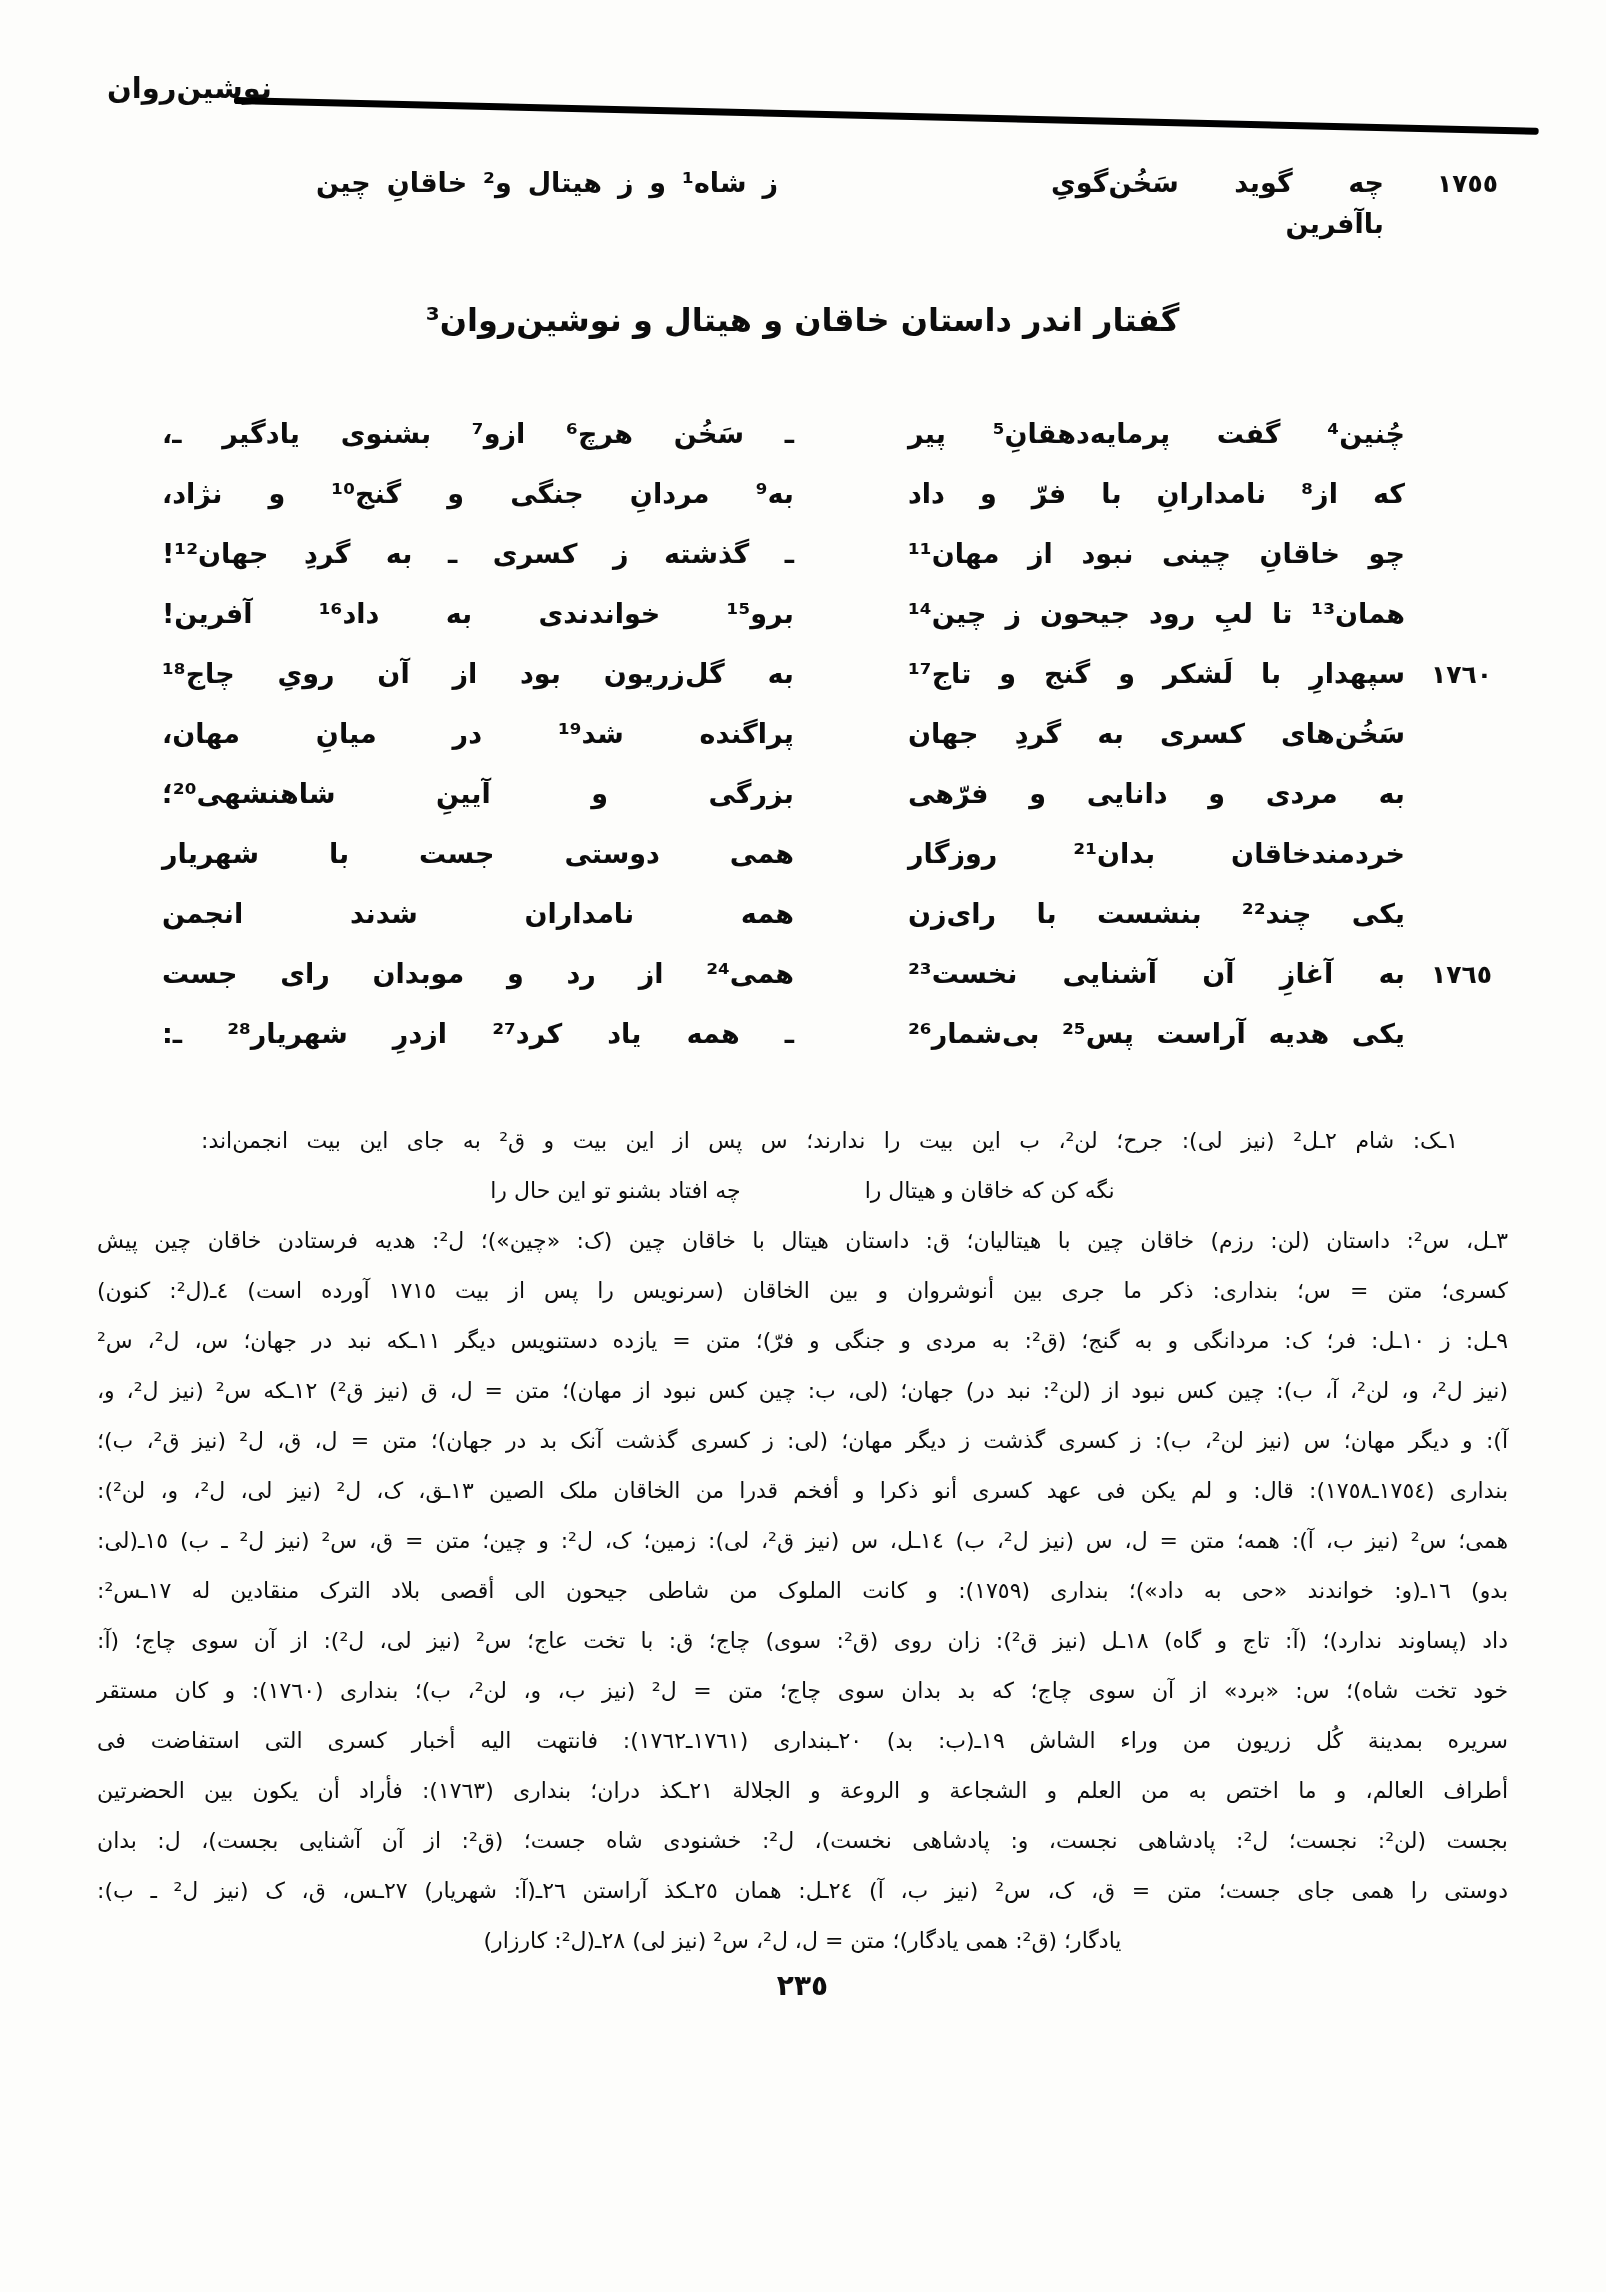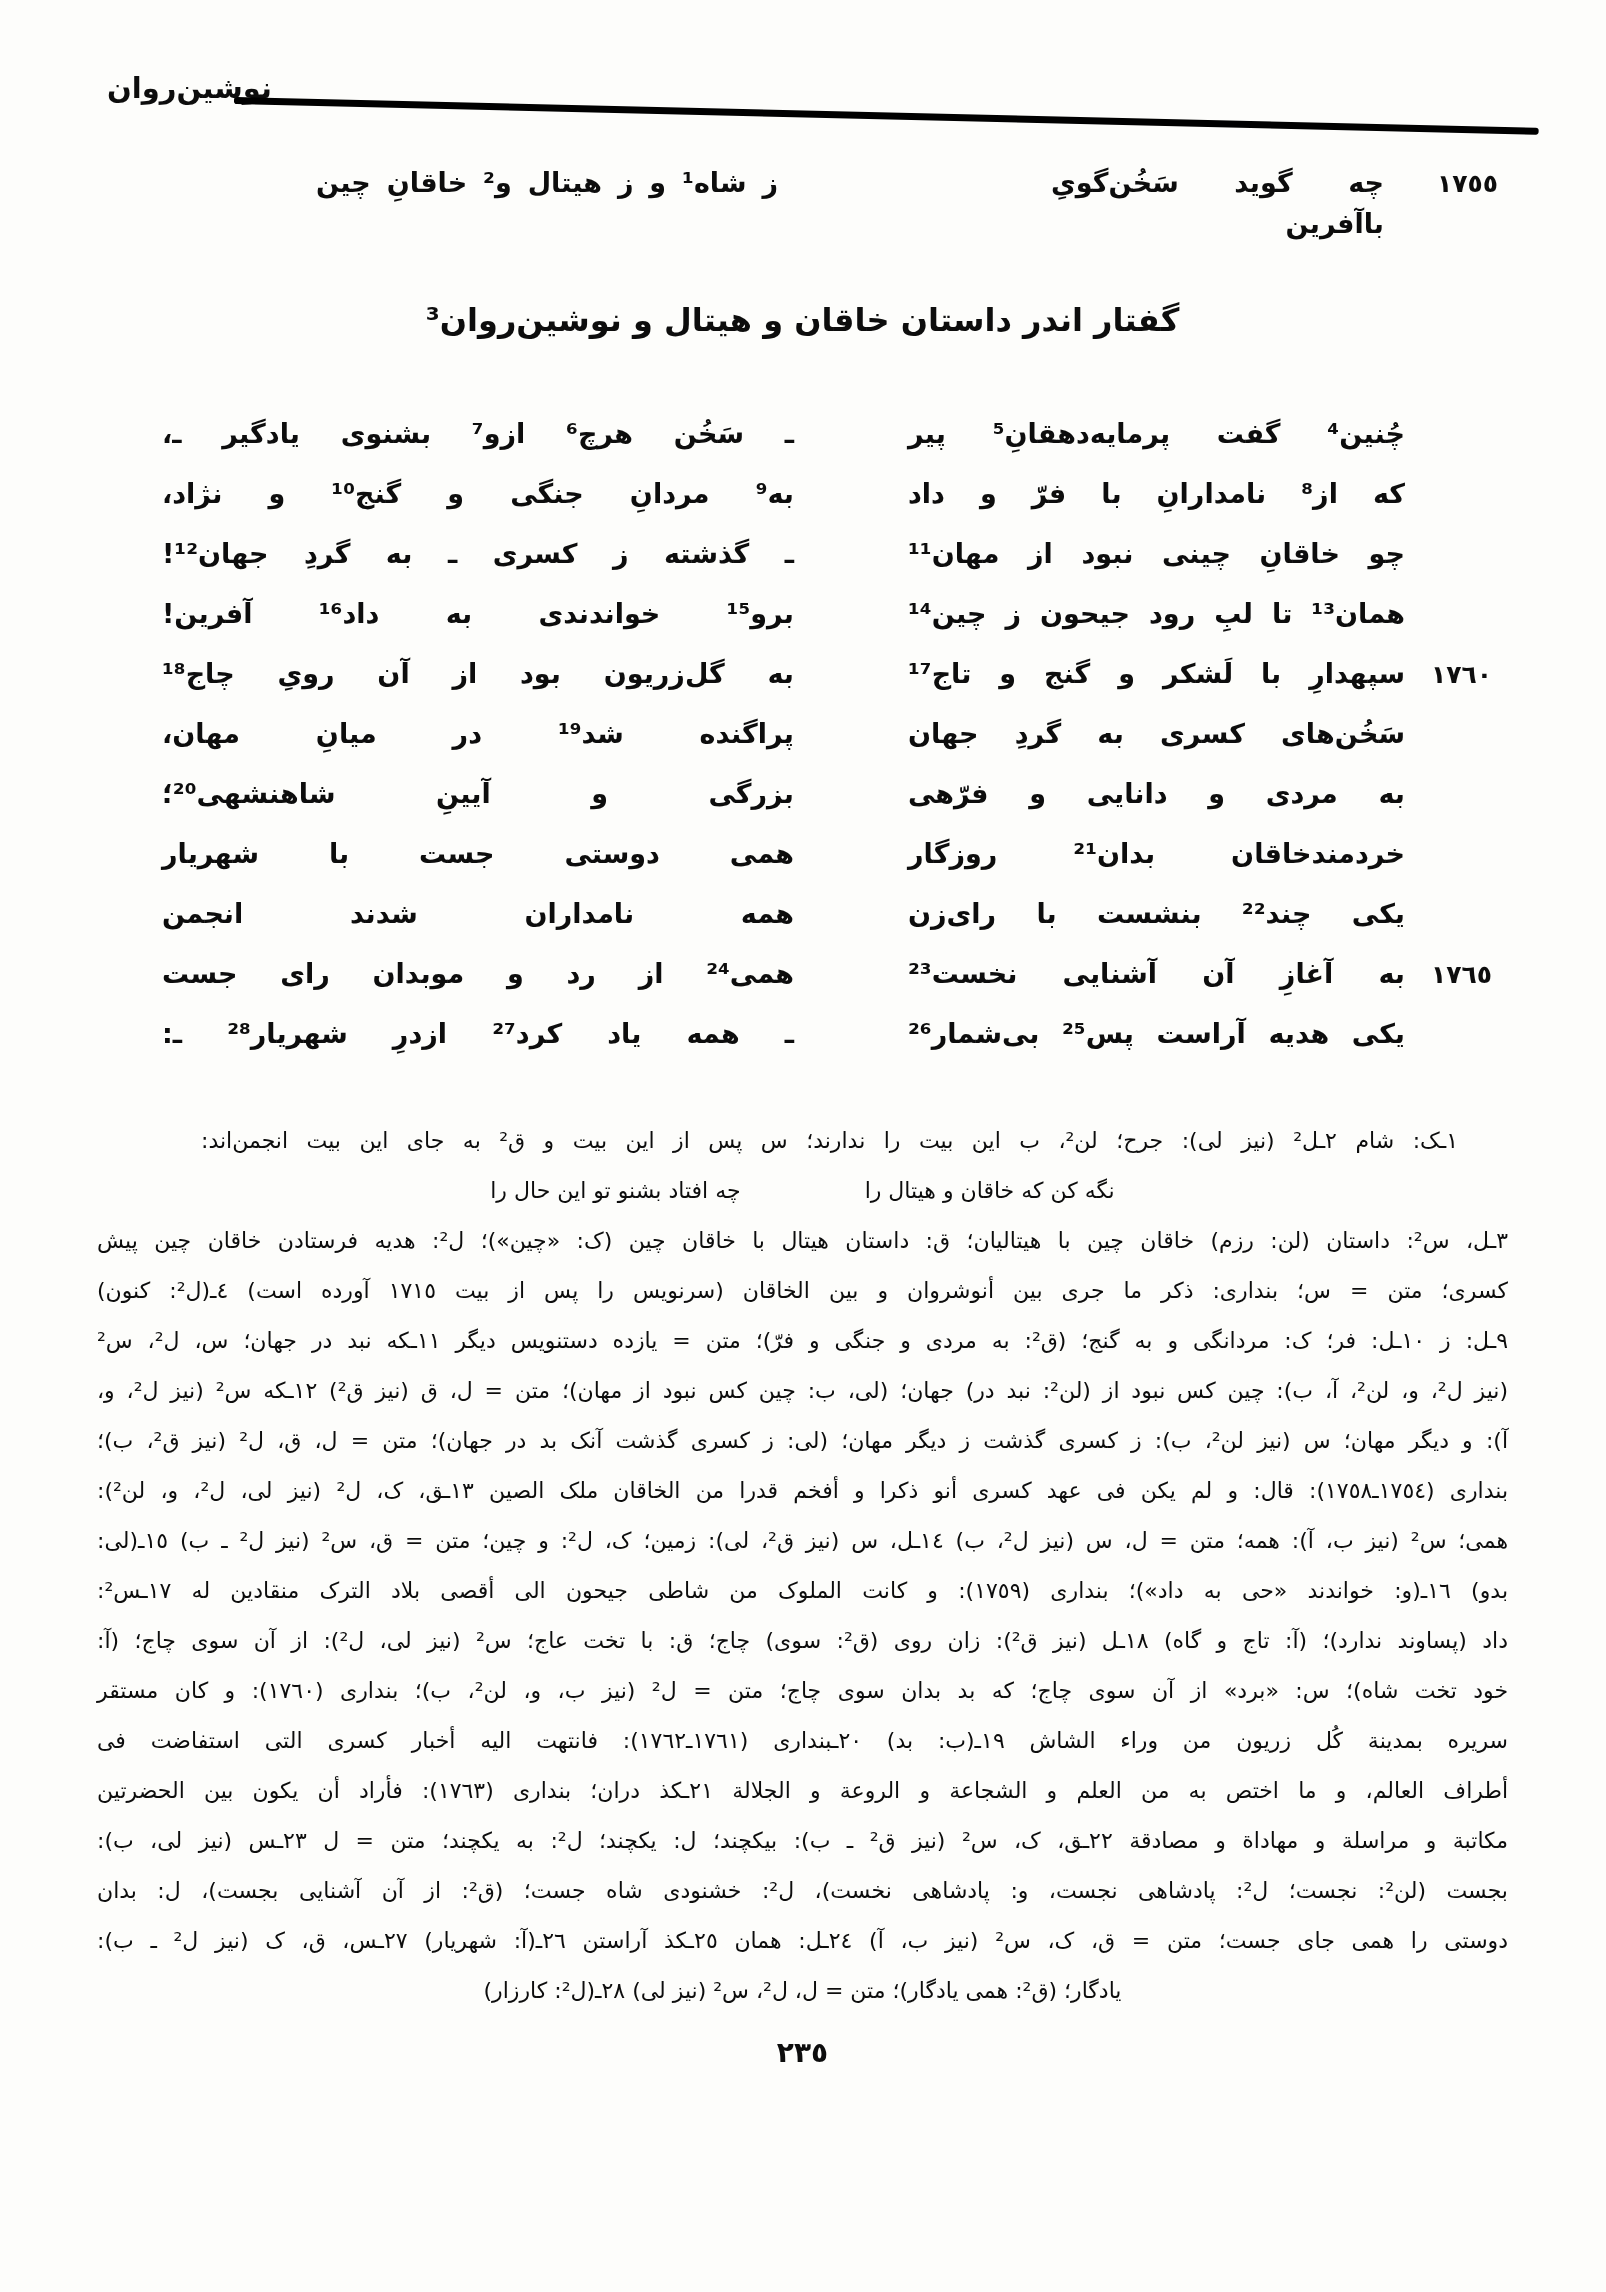--- a/index.html
+++ b/index.html
@@ -46,21 +46,21 @@
   .v-b{width:632px;margin-right:114px;text-align:justify;text-align-last:justify;margin-top:26px;}
   
   .footnotes{margin-top:64px;padding:0 98px;font-size:22px;line-height:50px;}
   .fn-line{text-align:justify;text-align-last:justify;}
   .fn-first{padding-left:104px;padding-right:50px;}
   .fn-verse{display:flex;justify-content:center;gap:124px;}
   .fn-verse span{white-space:nowrap;}
   .fn-center{text-align:center;text-align-last:center;}
   
   .page-number{
-    margin-top:20px;text-align:center;
+    margin-top:3px;text-align:center;
     font-size:28px;font-weight:bold;letter-spacing:1.9px;
   }
 </style>
 </head>
 <body>
 
 <div class="page">
 
   <div class="running-header">نوشین‌روان</div>
   <div class="header-rule"></div>
@@ -142,21 +142,20 @@
     <div class="fn-line">٩ـل: ز   ١٠ـل: فر؛ ک: مردانگی و به گنج؛ (ق²: به مردی و جنگی و فرّ)؛ متن = یازده دستنویس دیگر   ١١ـکه نبد در جهان؛ س، ل²، س²</div>
     <div class="fn-line">(نیز ل²، و، لن²، آ، ب): چین کس نبود از (لن²: نبد در) جهان؛ (لی، ب: چین کس نبود از مهان)؛ متن = ل، ق (نیز ق²)   ١٢ـکه س² (نیز ل²، و،</div>
     <div class="fn-line">آ): و دیگر مهان؛ س (نیز لن²، ب): ز کسری گذشت ز دیگر مهان؛ (لی: ز کسری گذشت آنک بد در جهان)؛ متن = ل، ق، ل² (نیز ق²، ب)؛</div>
     <div class="fn-line">بنداری (١٧٥٤ـ١٧٥٨): قال: و لم یکن فی عهد کسری أنو ذکرا و أفخم قدرا من الخاقان ملک الصین   ١٣ـق، ک، ل² (نیز لی، ل²، و، لن²):</div>
     <div class="fn-line">همی؛ س² (نیز ب، آ): همه؛ متن = ل، س (نیز ل²، ب)   ١٤ـل، س (نیز ق²، لی): زمین؛ ک، ل²: و چین؛ متن = ق، س² (نیز ل² ـ ب)   ١٥ـ(لی:</div>
     <div class="fn-line">بدو)   ١٦ـ(و: خواندند «حی به داد»)؛ بنداری (١٧٥٩): و کانت الملوک من شاطی جیحون الی أقصی بلاد الترک منقادین له   ١٧ـس²:</div>
     <div class="fn-line">داد (پساوند ندارد)؛ (آ: تاج و گاه)   ١٨ـل (نیز ق²): زان روی (ق²: سوی) چاج؛ ق: با تخت عاج؛ س² (نیز لی، ل²): از آن سوی چاج؛ (آ:</div>
     <div class="fn-line">خود تخت شاه)؛ س: «برد» از آن سوی چاج؛ که بد بدان سوی چاج؛ متن = ل² (نیز ب، و، لن²، ب)؛ بنداری (١٧٦٠): و کان مستقر</div>
     <div class="fn-line">سریره بمدینة کُل زریون من وراء الشاش   ١٩ـ(ب: بد)   ٢٠ـبنداری (١٧٦١ـ١٧٦٢): فانتهت الیه أخبار کسری التی استفاضت فی</div>
     <div class="fn-line">أطراف العالم، و ما اختص به من العلم و الشجاعة و الروعة و الجلالة   ٢١ـکذ دران؛ بنداری (١٧٦٣): فأراد أن یکون بین الحضرتین</div>
-    <div class="fn-line">مکاتبة و مراسلة و مهاداة و مصادقة   ٢٢ـق، ک، س² (نیز ق² ـ ب): بیکچند؛ ل: یکچند؛ ل²: به یکچند؛ متن = ل   ٢٣ـس (نیز لی، ب):</div>
     <div class="fn-line">بجست (لن²: نجست؛ ل²: پادشاهی نجست، و: پادشاهی نخست)، ل²: خشنودی شاه جست؛ (ق²: از آن آشنایی بجست)، ل: بدان</div>
     <div class="fn-line">دوستی را همی جای جست؛ متن = ق، ک، س² (نیز ب، آ)   ٢٤ـل: همان   ٢٥ـکذ آراستن   ٢٦ـ(آ: شهریار)   ٢٧ـس، ق، ک (نیز ل² ـ ب):</div>
     <div class="fn-line fn-center">یادگار؛ (ق²: همی یادگار)؛ متن = ل، ل²، س² (نیز لی)   ٢٨ـ(ل²: کارزار)</div>
   </div>
 
   <div class="page-number">٢٣٥</div>
 
 </div>
 
 

